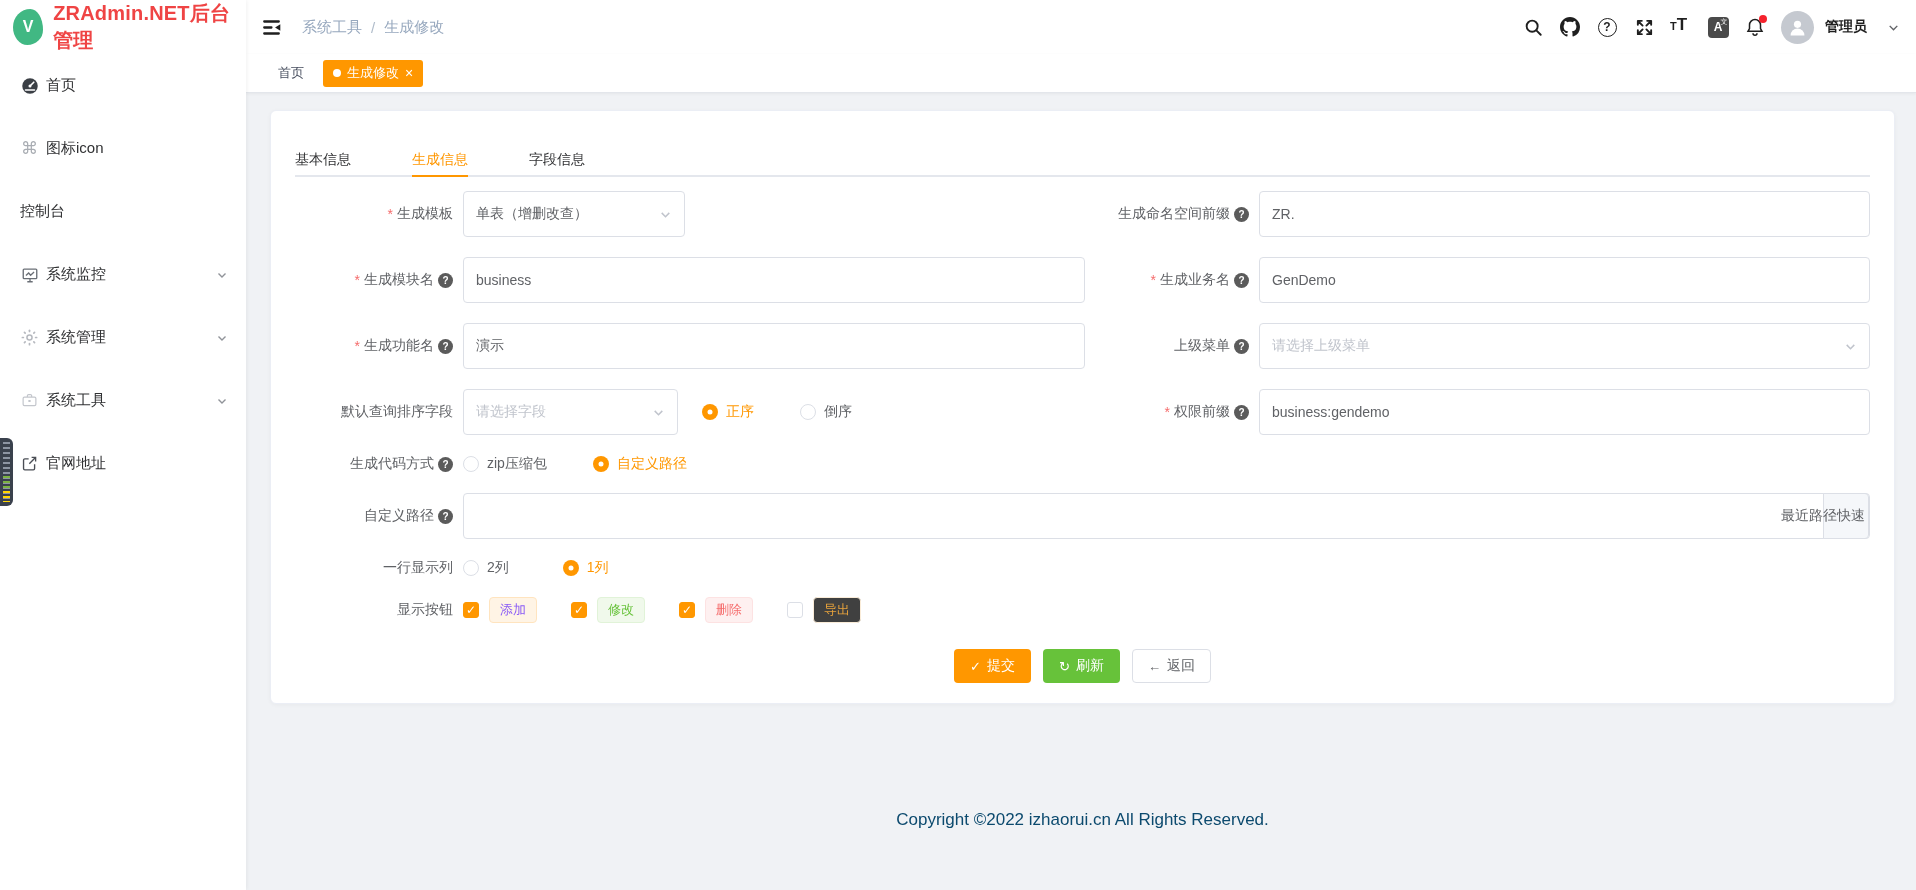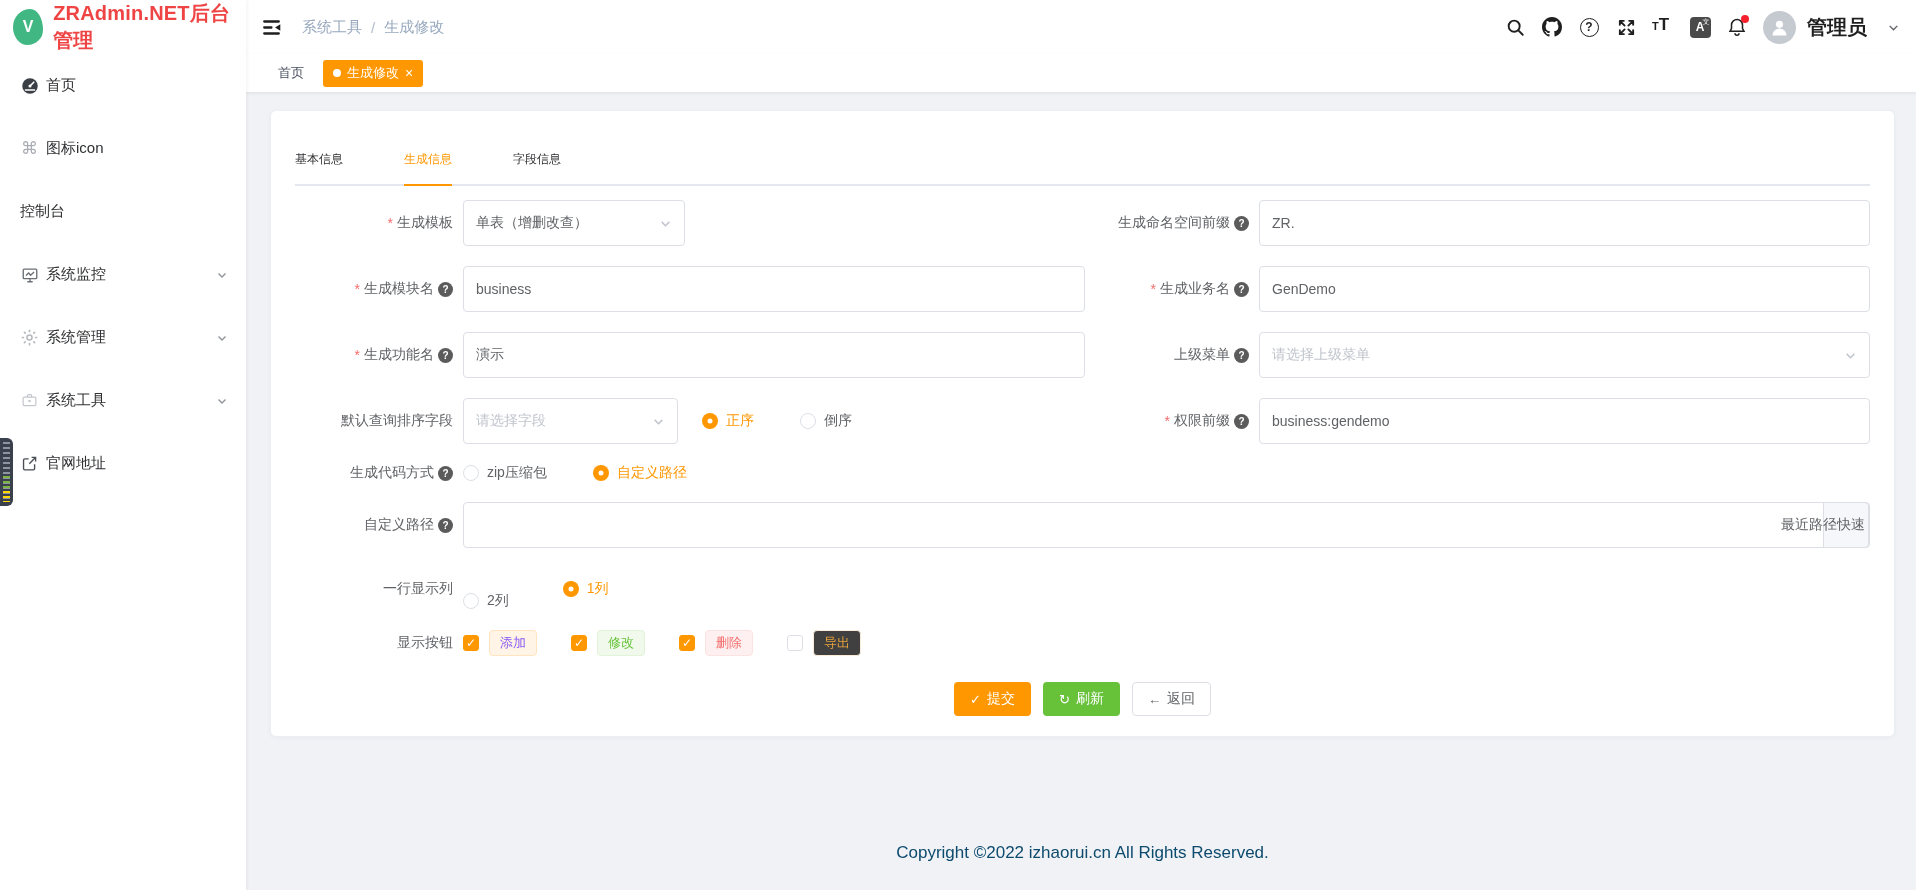--- a/index.html
+++ b/index.html
@@ -39,36 +39,36 @@
   .help-round { width:19px; height:19px; border:1.7px solid #1f1f1f; border-radius:50%; font-size:12px;
     font-weight:700; display:grid; place-items:center; color:#1f1f1f; }
   .fontsize-ico { font-weight:600; color:#1f1f1f; display:flex; align-items:baseline; }
   .fontsize-ico .t-sm { font-size:11px; }
   .fontsize-ico .t-lg { font-size:17px; }
   .translate-ico { width:21px; height:21px; background:#4a4a4a; border-radius:4px; color:#fff;
     display:grid; place-items:center; font-size:12px; font-weight:700; position:relative; }
   .translate-ico .zh { position:absolute; top:0px; right:1px; font-size:7px; font-weight:400; }
   .bell-dot { position:absolute; top:0; right:-1px; width:8px; height:8px; border-radius:50%; background:#f5222d; }
   .avatar { width:33px; height:33px; border-radius:50%; background:#c5c9d0; display:grid; place-items:center; overflow:hidden; cursor:pointer; }
-  .user-name { font-size:20px; font-weight:700; color:#1f1f1f; margin-left:-4px; cursor:pointer; }
+  .user-name { font-size:14px; font-weight:700; color:#1f1f1f; margin-left:-4px; cursor:pointer; }
 
   .tagsbar { height:39px; background:#fff; display:flex; align-items:center; gap:19px; padding-left:32px;
     border-bottom:1px solid #e3e6eb; box-shadow:0 1px 3px rgba(0,0,0,.05); }
   .tag-home { font-size:13px; color:#495060; cursor:pointer; }
   .tag-active { height:27px; background:#ff9700; color:#fff; border-radius:3px; display:inline-flex;
     align-items:center; gap:6px; padding:0 10px; font-size:13px; cursor:pointer; }
   .tag-dot { width:8px; height:8px; border-radius:50%; background:#fff; }
   .tag-close { font-size:14px; line-height:1; cursor:pointer; }
 
   
   .content { flex:1; overflow:hidden; padding:17px 21px 0 24px; }
   .card { background:#fff; border:1px solid #ebeef5; border-radius:6px; box-shadow:0 1px 4px rgba(0,0,0,.04);
     padding:40px 24px 20px 24px; }
   .form-tabs { display:flex; gap:61px; border-bottom:2px solid #e4e7ed; }
-  .form-tab { font-size:12px; color:#303133; padding-bottom:16px; cursor:pointer; position:relative; }
+  .form-tab { font-size:14px; color:#303133; padding-bottom:6px; cursor:pointer; position:relative; }
   .form-tab.active { color:#ff9700; }
   .form-tab.active::after { content:""; position:absolute; left:0; right:0; bottom:-2px; height:2px; background:#ff9700; }
 
   .form { margin-top:14px; }
   .form-row { display:flex; align-items:center; margin-bottom:20px; }
   .field { display:flex; align-items:center; min-width:0; }
   .field.left { width:790px; flex:none; }
   .field.right { flex:1; margin-left:14px; }
   .field.wide { flex:1; }
   .f-label { width:168px; flex:none; display:flex; justify-content:flex-end; align-items:center;
@@ -472,21 +472,21 @@
             </div>
           </div>
 
           <div class="form-row">
             <div class="field wide">
               <div class="f-label">
                 <span>一行显示列</span>
               </div>
               <div class="control">
                 <div class="radio-group">
-                  <span class="radio-item" style="margin-right:54px;margin-top:24px;">
+                  <span class="radio-item" style="margin-right:54px;">
                     <span class="radio"></span>
                     <span class="radio-label">2列</span>
                   </span>
                   <span class="radio-item sel">
                     <span class="radio checked"></span>
                     <span class="radio-label">1列</span>
                   </span>
                 </div>
               </div>
             </div>

